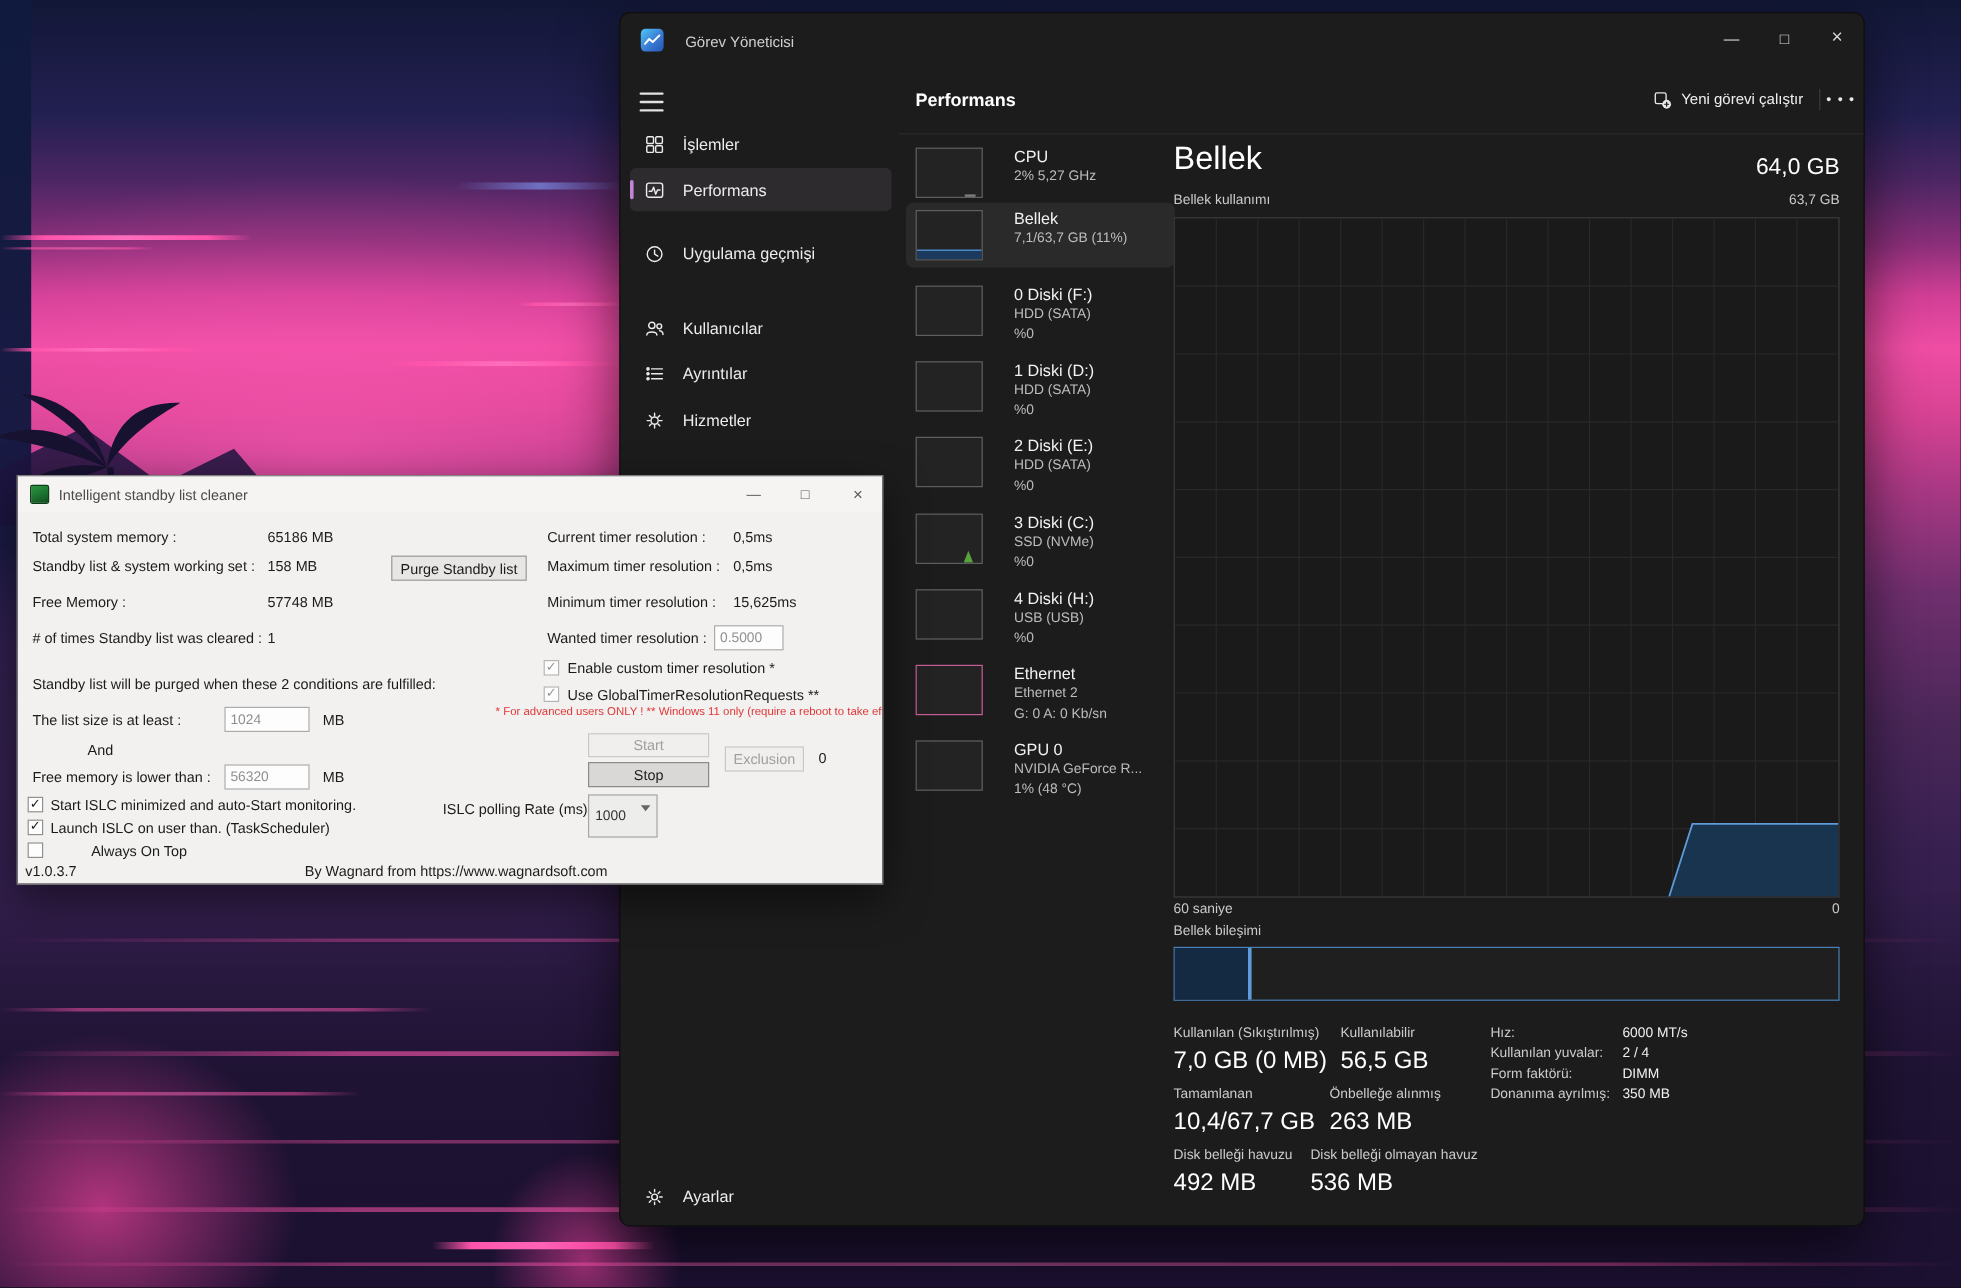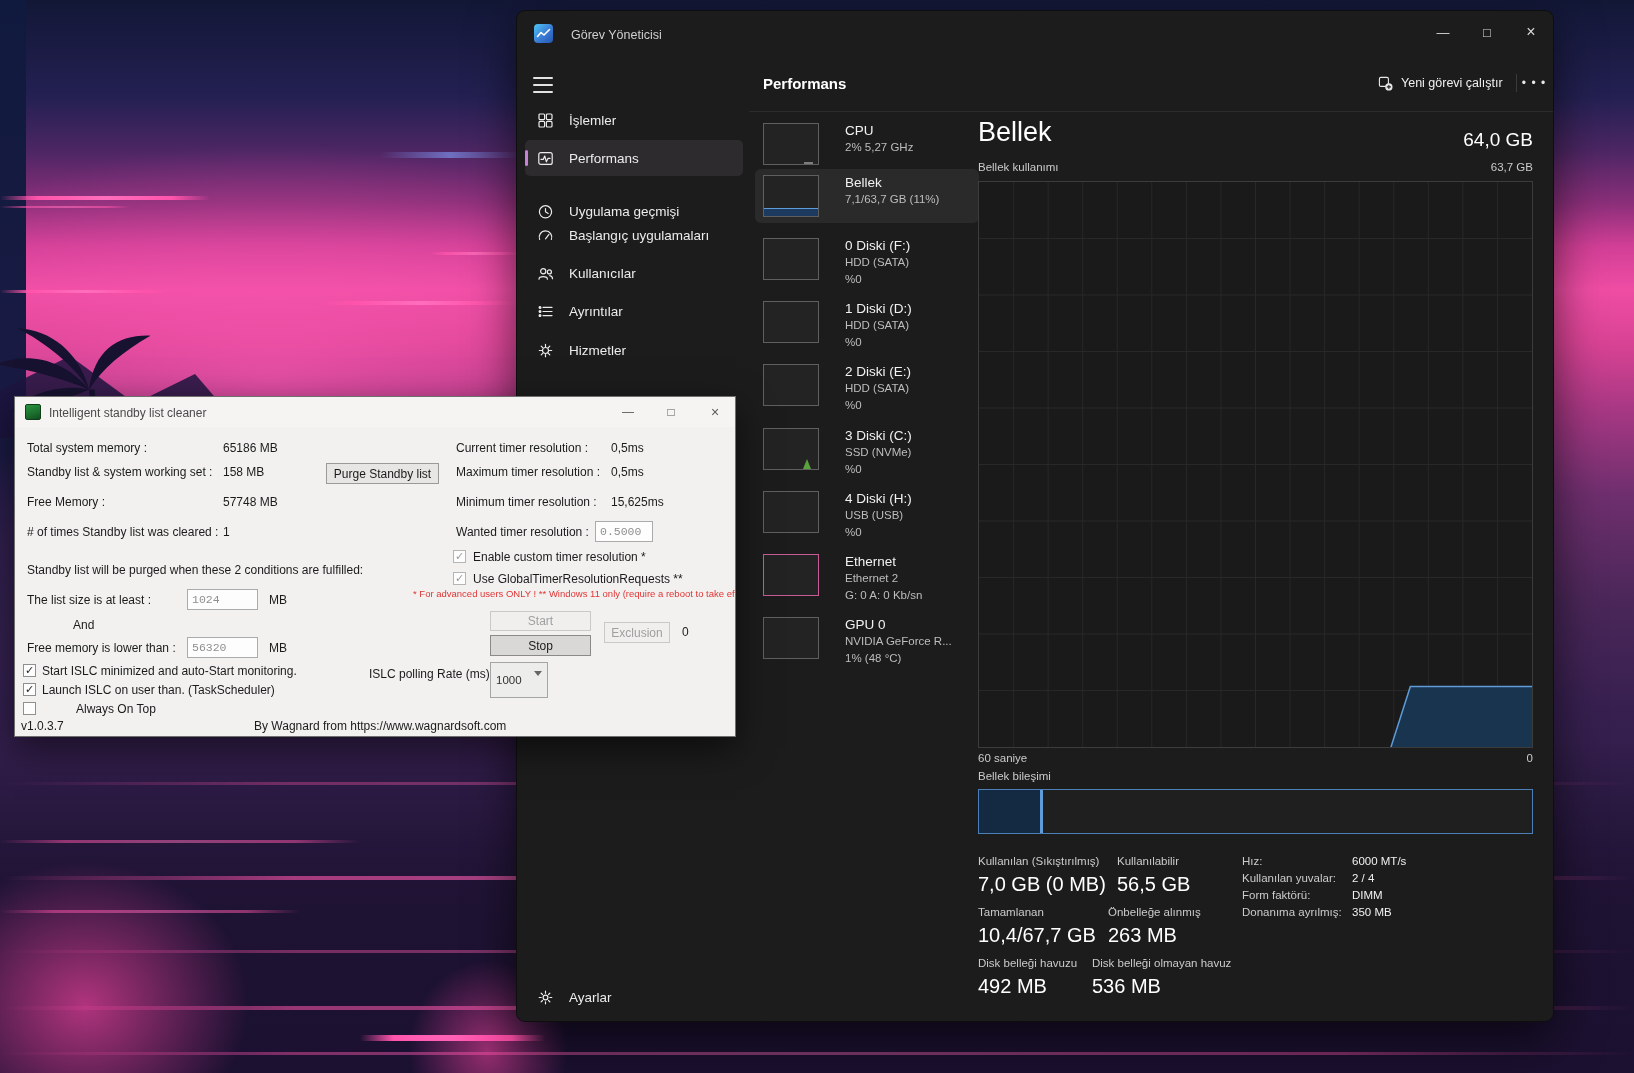--- a/index.html
+++ b/index.html
@@ -59,21 +59,21 @@
         box-shadow:0 12px 34px rgba(0,0,0,.55);font-size:12px;color:#1b1b1b;overflow:hidden;box-sizing:border-box;}
   .islc-titlebar{position:absolute;left:0;top:0;right:0;height:30px;background:#f5f4f3;}
   .islc-icon{left:10px;top:7px;width:16px;height:16px;border-radius:2px;background:linear-gradient(160deg,#2a9441 0%,#1b6e2d 60%,#124d1f 100%);border:1px solid #0f3d19;box-sizing:border-box;}
   .islc-title{left:34px;top:9px;font-size:12px;color:#4a4a4a;}
   .islc-ctrl{top:5px;width:36px;height:20px;display:flex;align-items:center;justify-content:center;color:#5a5a5a;font-size:12px;cursor:pointer;}
   .ilbl{position:absolute;font-size:12px;color:#1b1b1b;white-space:nowrap;}
   .ival{position:absolute;font-size:12px;color:#1b1b1b;white-space:nowrap;}
   .ibtn{position:absolute;display:flex;align-items:center;justify-content:center;font-size:12px;background:#e7e6e5;border:1px solid #9a9a9a;color:#1b1b1b;box-sizing:border-box;cursor:pointer;}
   .ibtn.disabled{background:#f0efee;border-color:#c9c9c9;color:#9f9f9f;cursor:default;}
   .ibtn.dark{background:#d9d8d7;border-color:#8a8a8a;}
-  .iinput{position:absolute;box-sizing:border-box;border:1px solid #ababab;background:#fdfdfd;color:#8f8f8f;font-size:11.5px;padding:0 4px;font-family:Liberation Mono, monospace;}
+  .iinput{position:absolute;box-sizing:border-box;border:1px solid #ababab;background:#fdfdfd;color:#8f8f8f;font-size:11.5px;padding:0 4px;font-family:Liberation Sans, sans-serif;}
   .cb{position:absolute;width:13px;height:13px;background:#fdfdfd;border:1px solid #8f8f8f;box-sizing:border-box;display:flex;align-items:center;justify-content:center;font-size:11px;line-height:11px;color:#222;cursor:pointer;}
   .cb.grey{color:#9a9a9a;border-color:#b5b5b5;}
   .warn{position:absolute;font-size:9.5px;color:#e03535;white-space:nowrap;}
   .combo{position:absolute;box-sizing:border-box;border:1px solid #a5a5a5;background:#ededec;font-size:11.5px;color:#333;display:flex;align-items:center;padding:0 5px;cursor:pointer;}
   .combo .arrow{position:absolute;right:5px;top:8px;width:0;height:0;border-left:4px solid transparent;border-right:4px solid transparent;border-top:5px solid #666;}
 </style>
 </head>
 <body>
 
 <div class="screen">
@@ -151,27 +151,20 @@
         </svg>
       <span>Performans</span>
     </div>
     <div class="abs sb-item" style="top:182px;text-align:center;">
       <svg class="ic">
           <circle cx="8.5" cy="8.8" r="6.1"></circle>
           <polyline points="8.5,5.6 8.5,8.8 11.2,10.4"></polyline>
         </svg>
       <span>Uygulama geçmişi</span>
     </div>
-    <div class="abs sb-item" style="top:206px;">
-      <svg class="ic">
-          <path d="M2.6,12.4 A6.3,6.3 0 1 1 14.4,12.4"></path>
-          <line x1="8.5" y1="11.8" x2="12" y2="7.4"></line>
-        </svg>
-      <span>Başlangıç uygulamaları</span>
-    </div>
     <div class="abs sb-item" style="top:244px;">
       <svg class="ic">
           <circle cx="6.2" cy="6.2" r="2.6"></circle>
           <path d="M2,14.2 c0,-3.4 8.4,-3.4 8.4,0"></path>
           <circle cx="12.4" cy="6.9" r="2"></circle>
           <path d="M12.7,10.6 c2,.3 2.8,1.6 2.8,3.1"></path>
         </svg>
       <span>Kullanıcılar</span>
     </div>
     <div class="abs sb-item" style="top:282px;">

